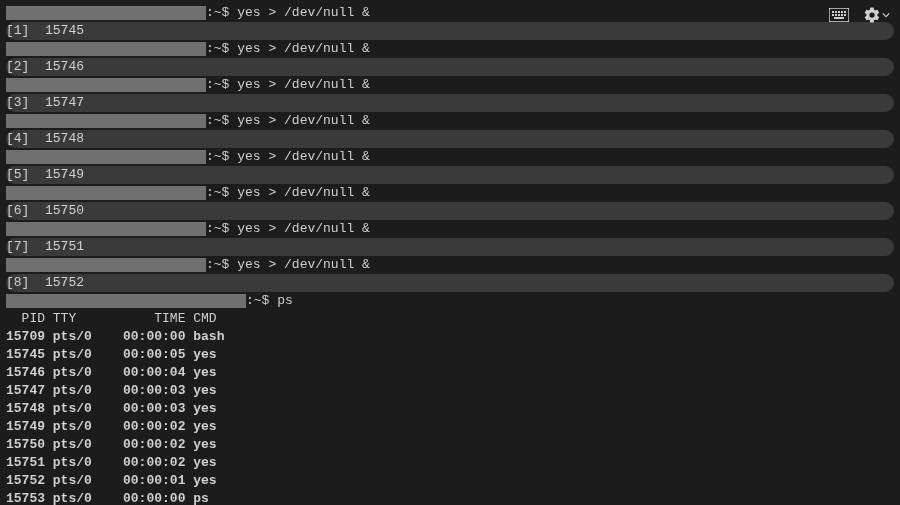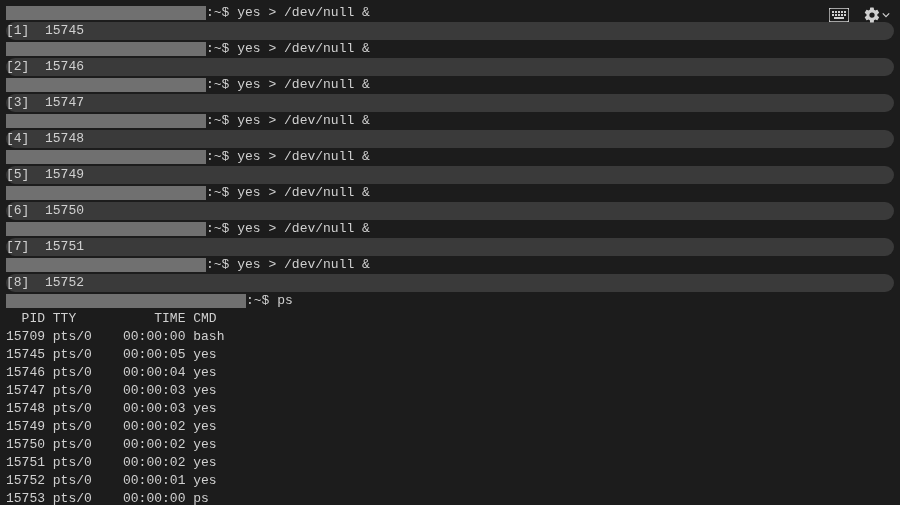--- a/index.html
+++ b/index.html
@@ -37,21 +37,21 @@
   .toolbar {
     position: absolute;
     top: 6px;
     right: 10px;
     display: flex;
     gap: 14px;
     align-items: center;
   }
   .toolbar svg { fill: #cfcfcf; }
   .icon-btn { cursor: pointer; display: flex; align-items: center; }
-  .ps-row { display: block; }
+  .ps-row { display: block; font-weight: bold; }
 </style>
 </head>
 <body>
 
 <div class="toolbar">
   <span class="icon-btn">
     <svg width="20" height="14" viewBox="0 0 20 14">
         <rect x="0" y="0" width="20" height="14" rx="2" fill="none" stroke="#cfcfcf" stroke-width="1.4"></rect>
         <rect x="3" y="3" width="2" height="2"></rect>
         <rect x="6" y="3" width="2" height="2"></rect>

